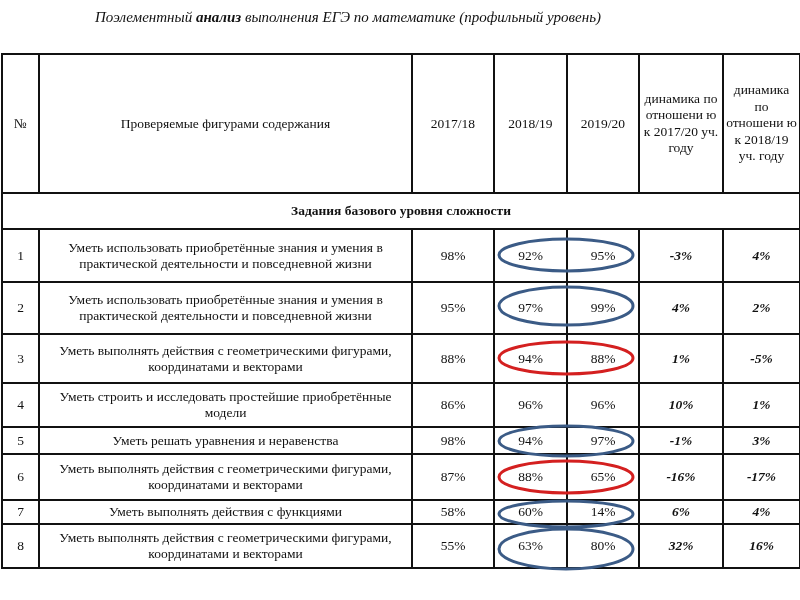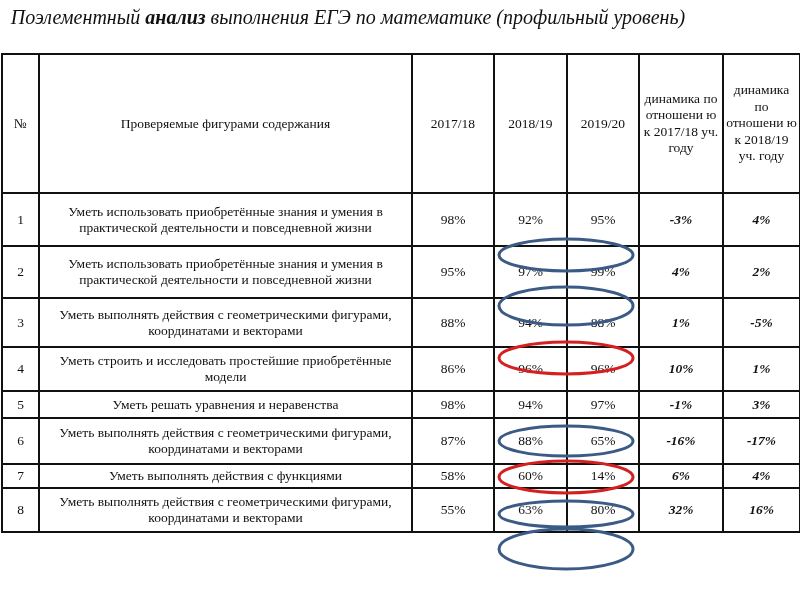--- a/index.html
+++ b/index.html
@@ -1,19 +1,19 @@
 <!DOCTYPE html>
 <html><head>
 <meta charset="utf-8">
 <style>
   html, body { margin: 0; padding: 0; background: #ffffff; }
   body { width: 800px; height: 600px; position: relative; overflow: hidden;
          font-family: "Liberation Serif", "DejaVu Serif", serif; color: #111; }
   .title { position: absolute; left: 0; top: 4px; width: 696px; text-align: center;
-           font-size: 20px; font-style: italic; line-height: 26px; }
+           font-size: 15px; font-style: italic; line-height: 26px; }
   .title b { font-weight: bold; }
   table.grid { position: absolute; left: 1px; top: 53px; width: 798px;
                border-collapse: collapse; table-layout: fixed; }
   table.grid td { border: 2px solid #111; text-align: center; vertical-align: middle;
                   font-size: 13.5px; line-height: 16px; padding: 0 2px; }
   .hdr td { font-size: 14px; }
   .hdr td.dyn { font-size: 13.5px; line-height: 16.5px; }
   .section td { font-weight: bold; font-size: 14px; }
   td.val { font-size: 15px; }
   td.dv { font-size: 15px; font-style: italic; font-weight: bold; }
@@ -35,22 +35,25 @@
       <col style="width:84px">
       <col style="width:77px">
   </colgroup>
   <tbody>
       <tr class="hdr" style="height:139px">
     <td>№</td>
     <td>Проверяемые фигурами содержания</td>
     <td>2017/18</td>
     <td>2018/19</td>
     <td>2019/20</td>
-    <td class="dyn">динамика по отношени ю к 2017/18 уч. году</td>
+    <td class="dyn">динамика по отношени ю к 2017/20 уч. году</td>
     <td class="dyn">динамика по отношени ю к 2018/19 уч. году</td>
+  </tr>
+  <tr class="section" style="height:36px">
+    <td colspan="7">Задания базового уровня сложности</td>
   </tr>
   <tr style="height:53px">
     <td>1</td>
     <td class="ctext">Уметь использовать приобретённые знания и умения в практической деятельности и повседневной жизни</td>
     <td class="val">98%</td>
     <td class="val">92%</td>
     <td class="val">95%</td>
     <td class="dv">-3%</td>
     <td class="dv">4%</td>
   </tr>

